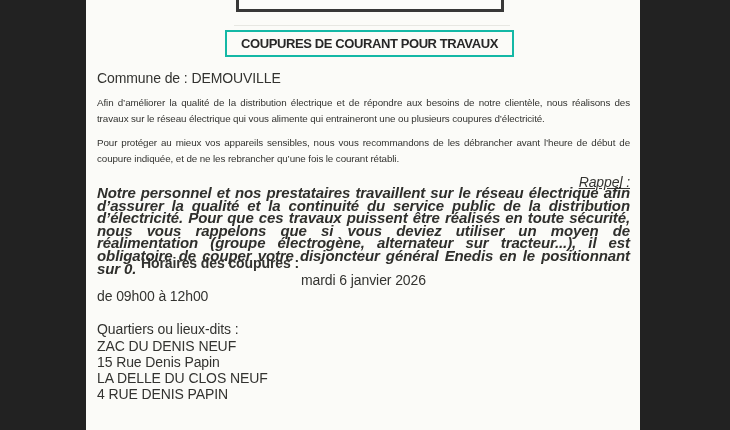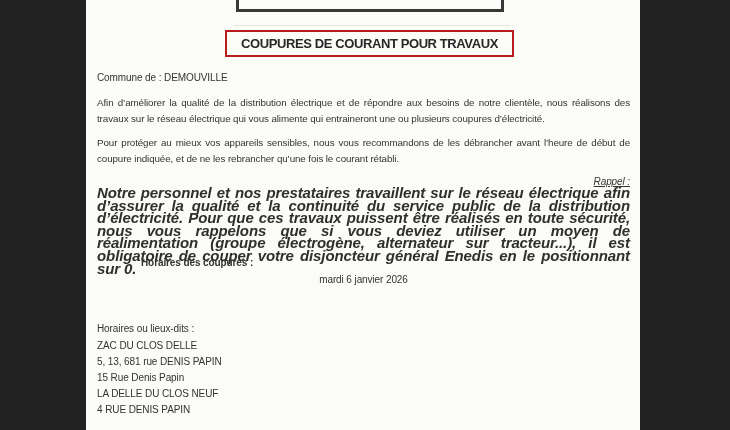--- a/index.html
+++ b/index.html
@@ -43,36 +43,36 @@
     width: 276px;
     height: 1px;
     background: #e7e7e2;
   }
   .title-box {
     position: absolute;
     left: 139px;
     top: 30px;
     width: 289px;
     height: 27px;
-    border: 2px solid #b91c1c;
+    border: 2px solid #14b8a6;
     box-sizing: border-box;
     display: flex;
     align-items: center;
     justify-content: center;
     font-weight: bold;
     font-size: 13px;
     letter-spacing: -0.4px;
     color: #272727;
     white-space: nowrap;
   }
   .t {
     position: absolute;
     left: 11px;
     width: 533px;
-    font-size: 10px;
+    font-size: 14px;
     line-height: 14px;
     color: #333330;
     letter-spacing: -0.1px;
   }
   p.t { margin: 0; }
   .para {
     font-size: 9.8px;
     text-align: justify;
     line-height: 16px;
   }
@@ -121,25 +121,25 @@
     <p class="t para p1">Afin d’améliorer la qualité de la distribution électrique et de répondre aux besoins de notre clientèle, nous réalisons des travaux sur le réseau électrique qui vous alimente qui entraineront une ou plusieurs coupures d’électricité.</p>
 
     <div class="t rappel-label">Rappel :</div>
 
     <p class="t rappel-body">Notre personnel et nos prestataires travaillent sur le réseau électrique afin d’assurer la qualité et la continuité du service public de la distribution d’électricité. Pour que ces travaux puissent être réalisés en toute sécurité, nous vous rappelons que si vous deviez utiliser un moyen de réalimentation (groupe électrogène, alternateur sur tracteur...), il est obligatoire de couper votre disjoncteur général Enedis en le positionnant sur 0.</p>
 
     <div class="t horaires">Horaires des coupures :</div>
 
     <div class="t date-line">mardi 6 janvier 2026</div>
 
+    <div class="t time-line">de 09h00 à 12h00</div>
 
-    <div class="t quartiers">Horaires ou lieux-dits :</div>
+    <div class="t quartiers">Quartiers ou lieux-dits :</div>
 
     <div class="t addr-list">
-      <div>ZAC DU CLOS DELLE</div>
-      <div>5, 13, 681 rue DENIS PAPIN</div>
+      <div>ZAC DU DENIS NEUF</div>
       <div>15 Rue Denis Papin</div>
       <div>LA DELLE DU CLOS NEUF</div>
       <div>4 RUE DENIS PAPIN</div>
     </div>
 
   </div>
 </div>
 
 </body></html>

